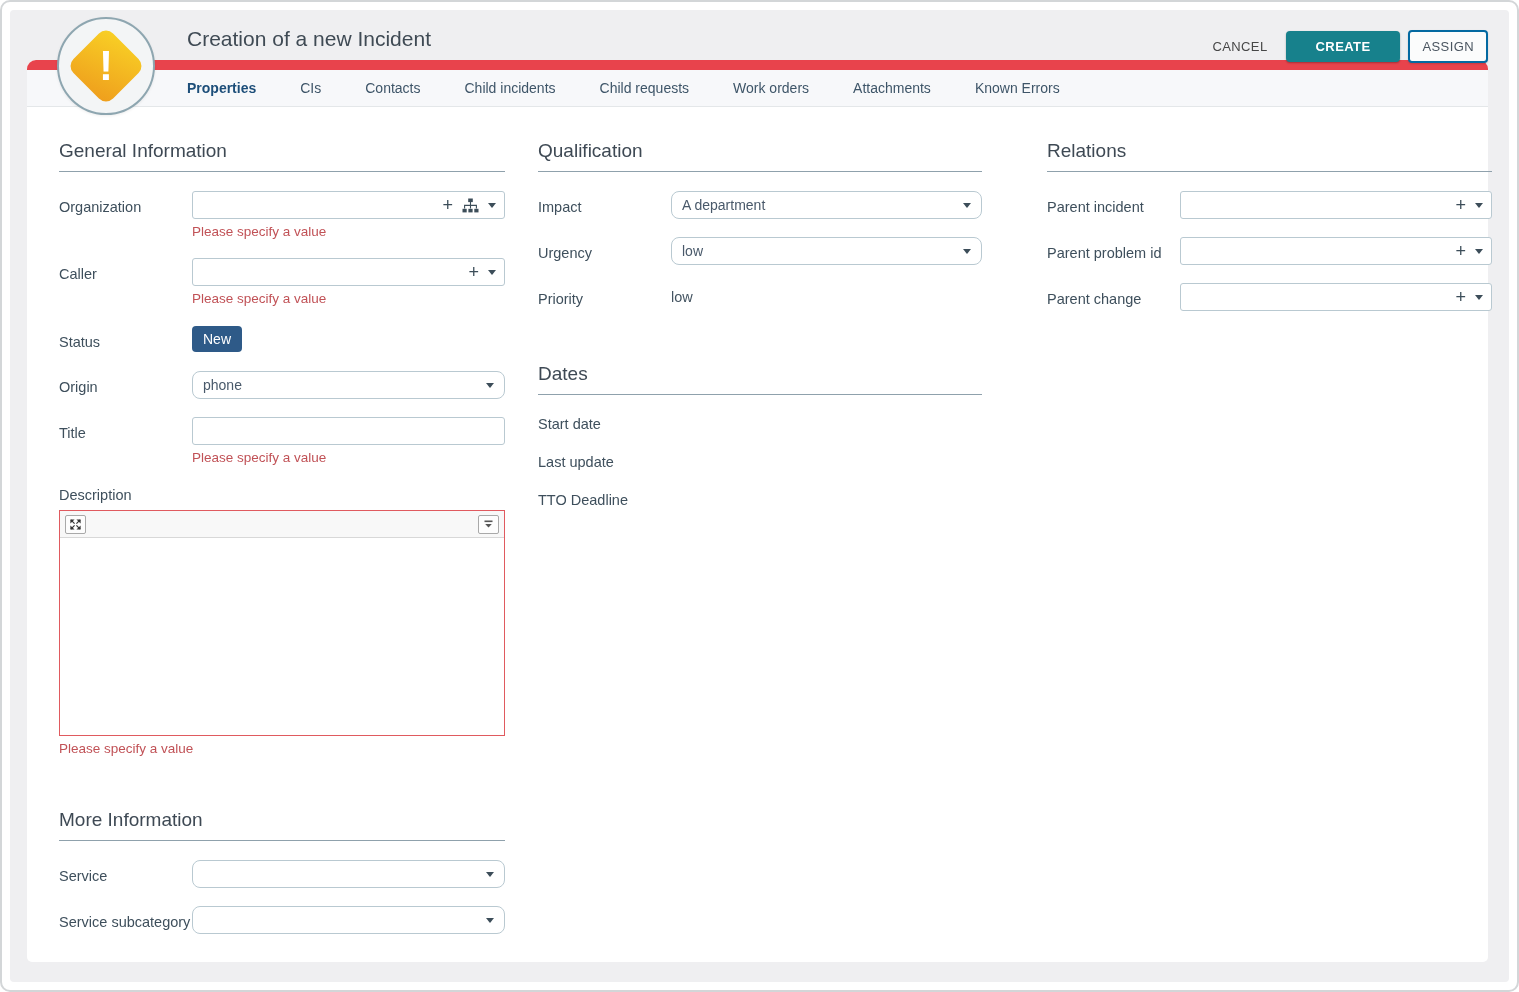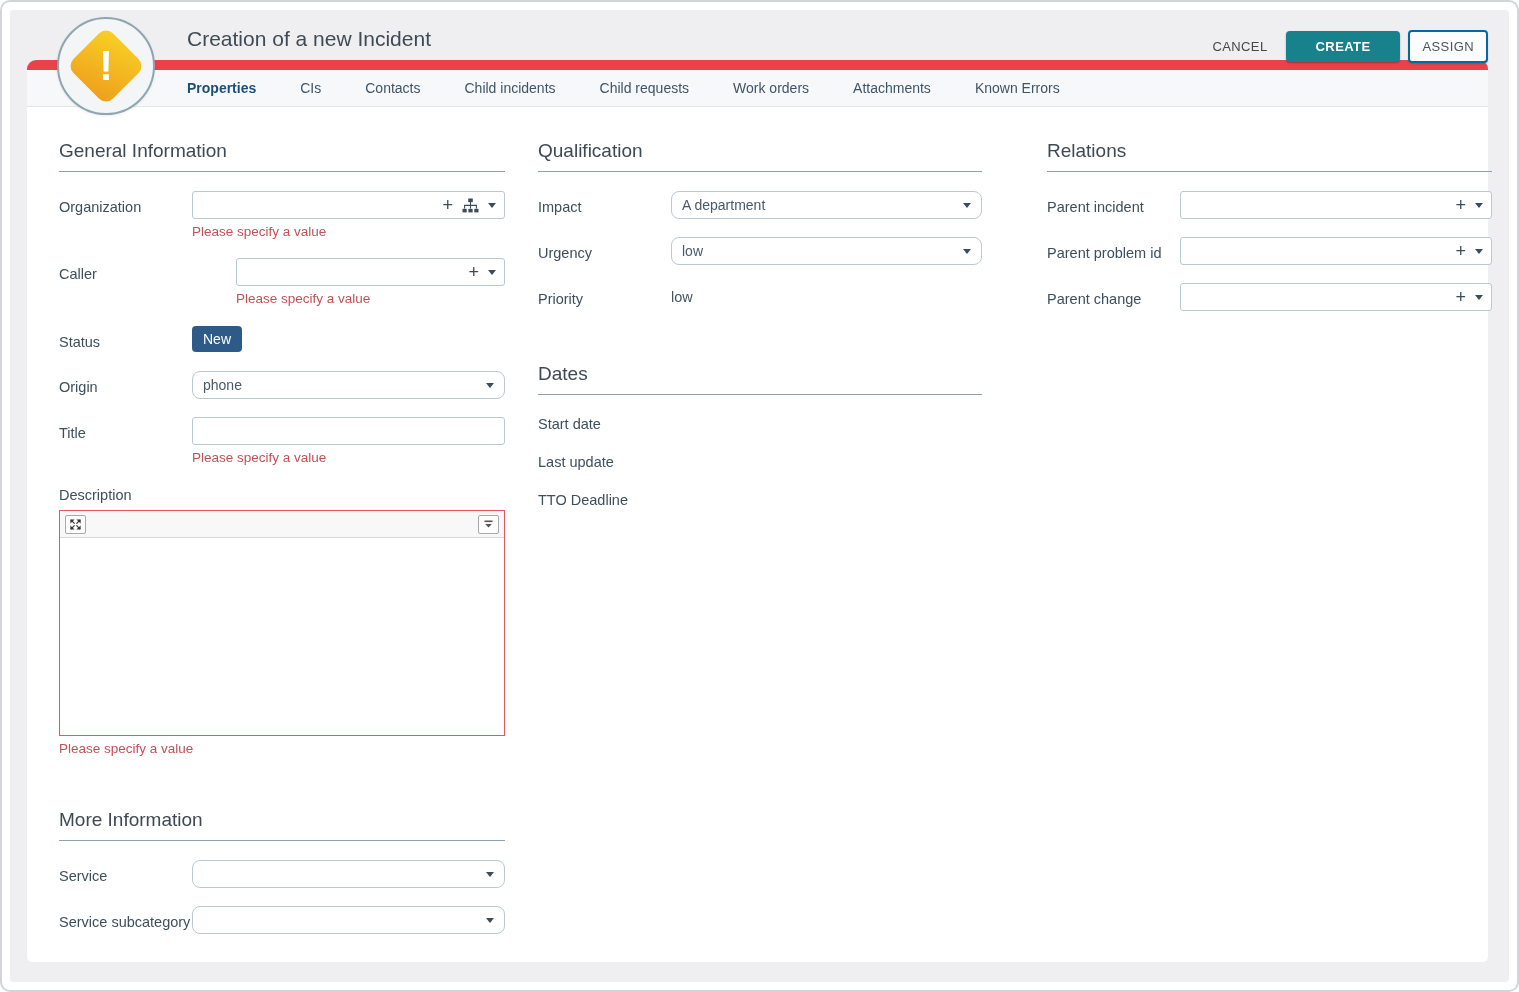--- a/index.html
+++ b/index.html
@@ -154,21 +154,21 @@
                     <rect x="6.4" y="10.8" width="4.2" height="3.6" fill="#3c4d59"></rect>
                     <rect x="12.3" y="10.8" width="4.2" height="3.6" fill="#3c4d59"></rect>
                   </svg>
                   <span class="caret"></span>
                 </div>
               </div>
               <div class="error">Please specify a value</div>
             </div>
           </div>
 
-          <div class="frow" style="margin-top:19px;gap:44px;">
+          <div class="frow" style="margin-top:19px;">
             <div class="flabel">Caller</div>
             <div class="fctrl">
               <div class="lookup">
                 <input class="tbox" value="" style="">
                 <div class="lookup-icons">
                   <span class="plus">+</span>
                   <span class="caret"></span>
                 </div>
               </div>
               <div class="error">Please specify a value</div>

